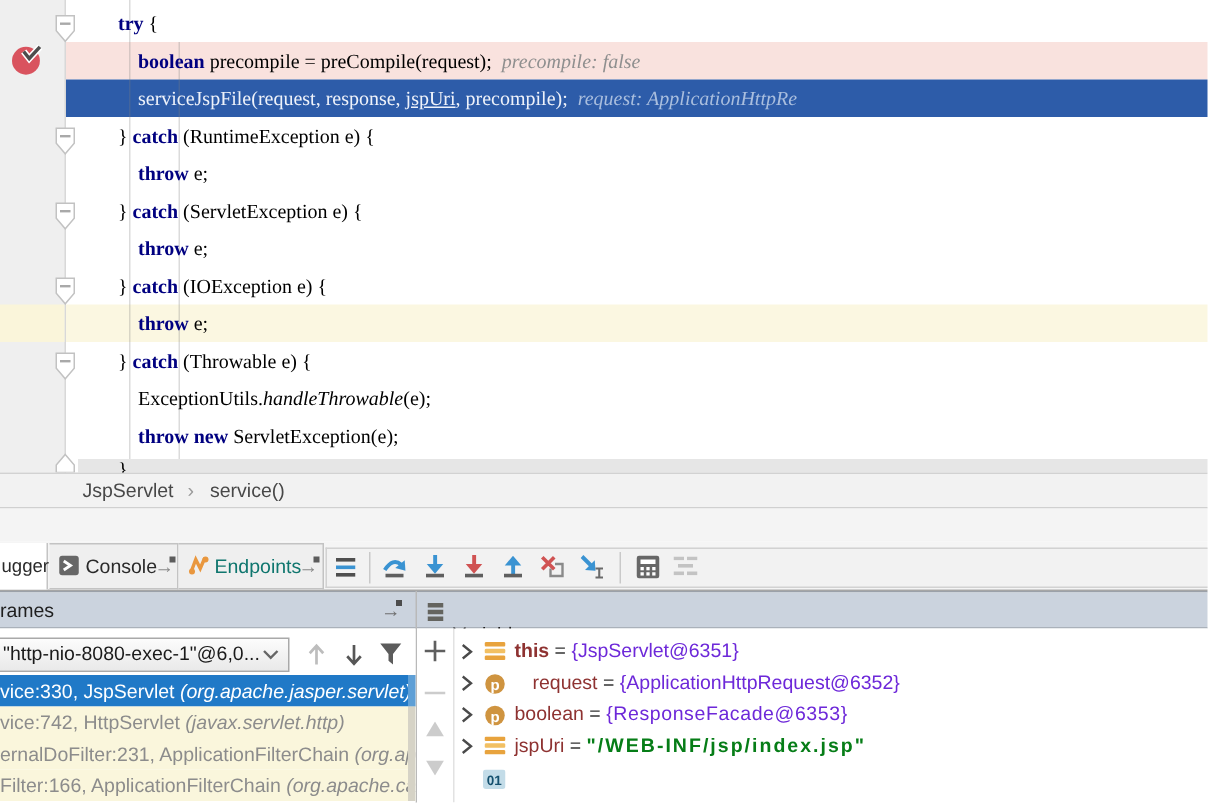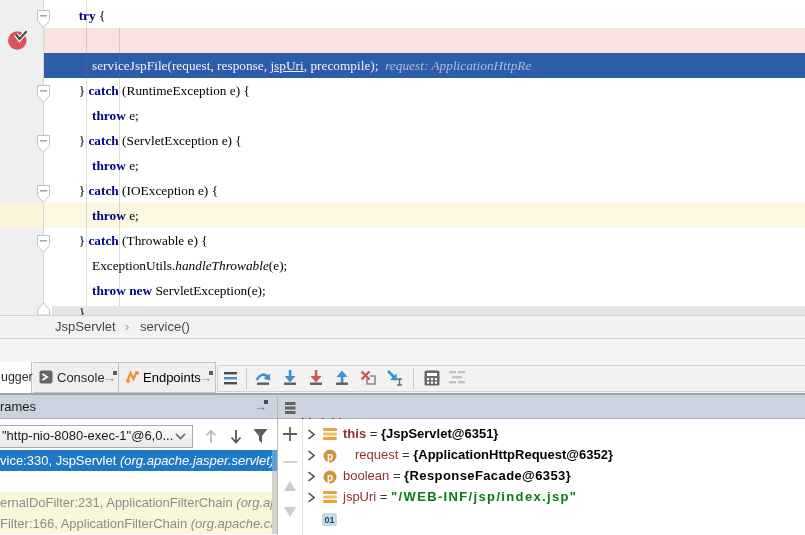--- a/index.html
+++ b/index.html
@@ -13,39 +13,40 @@
 .ln{position:absolute;left:0;width:691px;height:25px;padding-left:52px;white-space:pre;
   font-family:Liberation Serif, serif;font-size:13.33px;line-height:25px;color:#000;box-sizing:border-box;}
 .k{font-weight:bold;color:#000080;}
 .hint{font-style:italic;color:#8f8f8f;}
 .guide{position:absolute;width:1px;background:rgba(125,125,125,.28);}
 
 .sans13{font-family:"Liberation Sans",sans-serif;font-size:13px;}
 .frow{position:absolute;left:0;width:277px;height:21px;line-height:21px;font-size:13px;white-space:pre;overflow:hidden;}
 .vrow{position:absolute;height:21px;line-height:21px;font-size:13px;white-space:pre;}
 .name{color:#8e3231;}
-.gval{color:#000000;font-weight:bold;}
+.gval{color:#6d28d9;}
 </style>
 </head>
 <body>
 
 <div id="editor">
   <div class="gutter"></div>
 
   <div class="band" style="top:28px;background:#f9e2de;"></div>
   <div class="band" style="top:53px;background:#2d5ca9;"></div>
   <div class="band" style="top:203px;background:#fbf7e1;"></div>
   <div class="abs" style="left:0;top:203px;width:43px;height:25px;background:#faf5da;"></div>
 
   <div class="abs" style="left:52px;top:306px;width:753px;height:9px;background:#e6e6e6;"></div>
 
   <div class="guide" style="left:86px;top:0px;height:306px;"></div>
   <div class="guide" style="left:119px;top:28px;height:278px;"></div>
 
   <div class="ln" style="top:3px">        <span class="k">try</span> {</div>
+  <div class="ln" style="top:28px">            <span class="k">boolean</span> precompile = preCompile(request);  <span class="hint">precompile: false</span></div>
   <div class="ln" style="top:53px;color:#eef2fa">            serviceJspFile(request, response, <span style="text-decoration:underline">jspUri</span>, precompile);  <span class="hint" style="color:#a9bede">request: ApplicationHttpRe</span></div>
   <div class="ln" style="top:78px">        } <span class="k">catch</span> (RuntimeException e) {</div>
   <div class="ln" style="top:103px">            <span class="k">throw</span> e;</div>
   <div class="ln" style="top:128px">        } <span class="k">catch</span> (ServletException e) {</div>
   <div class="ln" style="top:153px">            <span class="k">throw</span> e;</div>
   <div class="ln" style="top:178px">        } <span class="k">catch</span> (IOException e) {</div>
   <div class="ln" style="top:203px">            <span class="k">throw</span> e;</div>
   <div class="ln" style="top:228px">        } <span class="k">catch</span> (Throwable e) {</div>
   <div class="ln" style="top:253px">            ExceptionUtils.<span style="font-style:italic">handleThrowable</span>(e);</div>
   <div class="ln" style="top:278px">            <span class="k">throw</span> <span class="k">new</span> ServletException(e);</div>
@@ -104,21 +105,21 @@
 <div class="abs sans13" style="left:57px;top:362px;height:31px;line-height:31px;color:#2a2a2a;">Console</div>
 <div class="abs" style="left:103px;top:362px;height:31px;line-height:31px;color:#8a8a8a;font-size:13px;">→</div>
 <div class="abs" style="left:113px;top:371px;width:4px;height:4px;background:#5c5c5c;"></div>
 
 <div class="abs" style="left:119px;top:362px;width:97px;height:31px;background:#efefef;border:1px solid #c3c3c3;border-left:none;box-sizing:border-box;"></div>
 <svg class="abs" style="left:125px;top:369px" width="16" height="16">
   <path d="M2.5,12 L5.5,4 L8.5,10 L11.5,3" stroke="#e9973e" stroke-width="2.3" fill="none"></path>
   <circle cx="3" cy="12" r="2" fill="#e9973e"></circle>
     <circle cx="12" cy="4" r="2" fill="#e9973e"></circle>
 </svg>
-<div class="abs sans13" style="left:143px;top:362px;height:31px;line-height:31px;color:#000000;">Endpoints</div>
+<div class="abs sans13" style="left:143px;top:362px;height:31px;line-height:31px;color:#0f766e;">Endpoints</div>
 <div class="abs" style="left:199px;top:362px;height:31px;line-height:31px;color:#8a8a8a;font-size:13px;">→</div>
 <div class="abs" style="left:209px;top:371px;width:4px;height:4px;background:#5c5c5c;"></div>
 
 <div class="abs" style="left:217px;top:365px;width:588px;height:27px;border:1px solid #d2d2d2;border-right:none;background:#f2f2f2;box-sizing:border-box;"></div>
 
 <svg class="abs" style="left:224px;top:372px" width="13" height="13">
     <rect y="0" width="13" height="2.4" fill="#4f4f4f"></rect>
     <rect y="5" width="13" height="2.4" fill="#3a93d2"></rect>
     <rect y="10" width="13" height="2.4" fill="#4f4f4f"></rect>
   </svg>
@@ -209,20 +210,21 @@
       <path d="M7,15 V3 M2.5,7.5 L7,2.5 l4.5,5" stroke="#bdbdbd" stroke-width="1.8" fill="none"></path>
     </svg>
   <svg style="position:absolute;left:229px;top:9px" width="14" height="17">
       <path d="M7,2 V14 M2.5,9.5 L7,14.5 l4.5,-5" stroke="#565656" stroke-width="1.8" fill="none"></path>
     </svg>
   <svg style="position:absolute;left:253px;top:9px" width="15" height="16">
       <path d="M0.5,1 h14 l-5.5,7 v7 l-3,-2.5 v-4.5 z" fill="#5c5c5c"></path>
     </svg>
 
   <div class="frow" style="top:31px;background:#2079c7;color:#fff;">vice:330, JspServlet <span style="font-style:italic">(org.apache.jasper.servlet)</span></div>
+  <div class="frow" style="top:52px;background:#faf6dc;color:#8c8c8c;">vice:742, HttpServlet <span style="font-style:italic">(javax.servlet.http)</span></div>
   <div class="frow" style="top:73px;background:#faf6dc;color:#8c8c8c;">ernalDoFilter:231, ApplicationFilterChain <span style="font-style:italic">(org.apache.ca</span></div>
   <div class="frow" style="top:94px;background:#faf6dc;color:#8c8c8c;">Filter:166, ApplicationFilterChain <span style="font-style:italic">(org.apache.cat</span></div>
 
   <div style="position:absolute;left:272px;top:31px;width:5px;height:21px;background:#5e9fd6;"></div>
   <div style="position:absolute;left:272px;top:52px;width:5px;height:63px;background:#d6d3c6;"></div>
 </div>
 
 <div class="abs" style="left:278px;top:419px;width:527px;height:116px;background:#fff;overflow:hidden;">
   <div style="position:absolute;left:24px;top:0;width:1px;height:116px;background:#e2e2e2;"></div>
 

